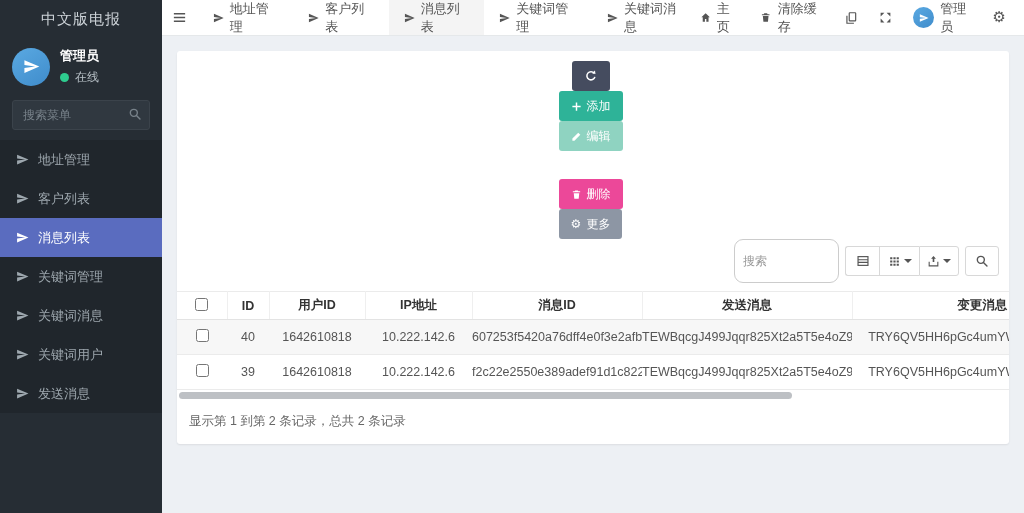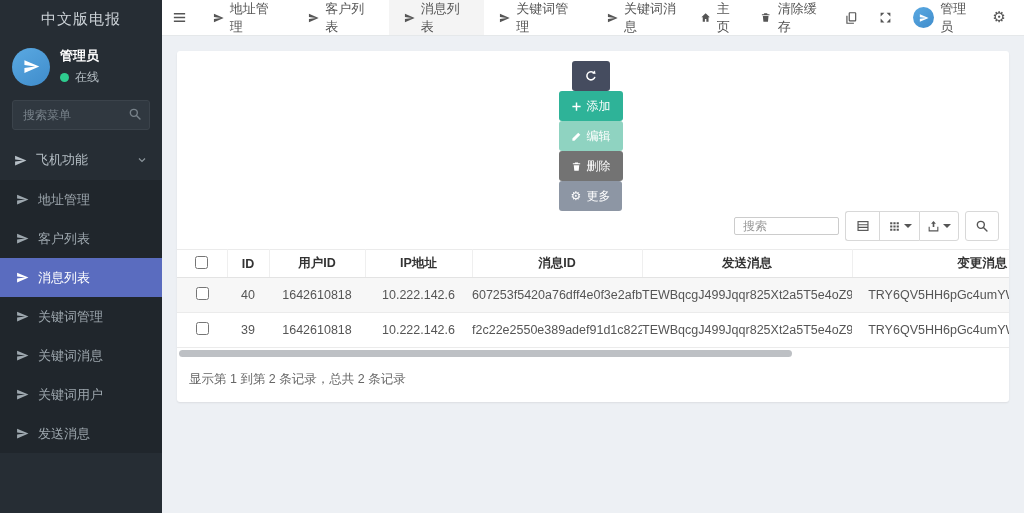--- a/index.html
+++ b/index.html
@@ -40,24 +40,24 @@
 
   .content { flex:1 1 auto; padding:15px; }
   .card { background:#fff; border-radius:3px; box-shadow:0 1px 2px rgba(0,0,0,.08); padding:10px 0 12px 0; }
 
   
   .tbar { display:flex; align-items:center; padding:0 10px 8px 10px;flex-direction:column; }
   .btn { height:30px; border:none; border-radius:3px; color:#fff; font-size:12px; display:inline-flex; align-items:center; gap:5px; padding:0 12px; margin-right:5px; cursor:pointer; font-family:inherit; }
   .btn-refresh { background:#454c5f; width:38px; justify-content:center; padding:0; }
   .btn-add { background:#2eb398; }
   .btn-edit { background:#8fd3c1; }
-  .btn-del { background:#737373; }
+  .btn-del { background:#ec4899;margin-top:28px; }
   .btn-more { background:#8d96a4; }
   .tbar-right { margin-left:auto; display:flex; align-items:center; }
-  .tbar-search { width:105px; height:18px; border:1px solid #ccc; border-radius:2px; font-size:12px; padding:8px 8px; color:#555; outline:none; margin-right:6px; font-family:inherit; }
+  .tbar-search { width:105px; height:44px; border:1px solid #ccc; border-radius:9px; font-size:12px; padding:8px 8px; color:#555; outline:none; margin-right:6px; font-family:inherit; }
   .tbar-search::placeholder { color:#999; }
   .icon-btn { height:30px; width:34px; background:#fff; border:1px solid #d8d8d8; color:#555; display:inline-flex; align-items:center; justify-content:center; gap:3px; cursor:pointer; }
   .btn-group { display:inline-flex; margin-right:6px; }
   .btn-group .icon-btn { border-right-width:0; }
   .btn-group .icon-btn:first-child { border-radius:3px 0 0 3px; }
   .btn-group .icon-btn:last-child { border-right-width:1px; border-radius:0 3px 3px 0; width:40px; }
   .btn-group .icon-btn.mid { width:40px; }
   .icon-btn.single { border-radius:3px; }
   .caret { width:0; height:0; border:4px solid transparent; border-top-color:#555; margin-top:4px; }
 
@@ -103,29 +103,20 @@
 
     <div class="sb-search">
       <input type="text" placeholder="搜索菜单" style="">
       <svg class="svgic mag" width="14" height="14" viewBox="0 0 24 24">
           <circle cx="10" cy="10" r="6" fill="none" stroke="currentColor" stroke-width="2.4"></circle>
           <path d="M14.5 14.5L20.5 20.5" stroke="currentColor" stroke-width="2.4" stroke-linecap="round"></path>
         </svg>
     </div>
 
     <nav>
-      <div class="sb-group">
-        <svg class="svgic" width="13" height="13" viewBox="0 0 24 24" fill="currentColor">
-            <path d="M2 21l21-9L2 3v7l15 2-15 2z"></path>
-          </svg>
-        <span>飞机功能</span>
-        <svg class="svgic chev" width="12" height="12" viewBox="0 0 24 24">
-            <path fill="none" stroke="currentColor" stroke-width="2.4" d="M6 9l6 6 6-6"></path>
-          </svg>
-      </div>
 
       <div class="sb-sub">
         <div class="sb-item">
           <svg class="svgic" width="13" height="13" viewBox="0 0 24 24" fill="currentColor">
               <path d="M2 21l21-9L2 3v7l15 2-15 2z"></path>
             </svg>
           <span>地址管理</span>
         </div>
         <div class="sb-item">
           <svg class="svgic" width="13" height="13" viewBox="0 0 24 24" fill="currentColor">

